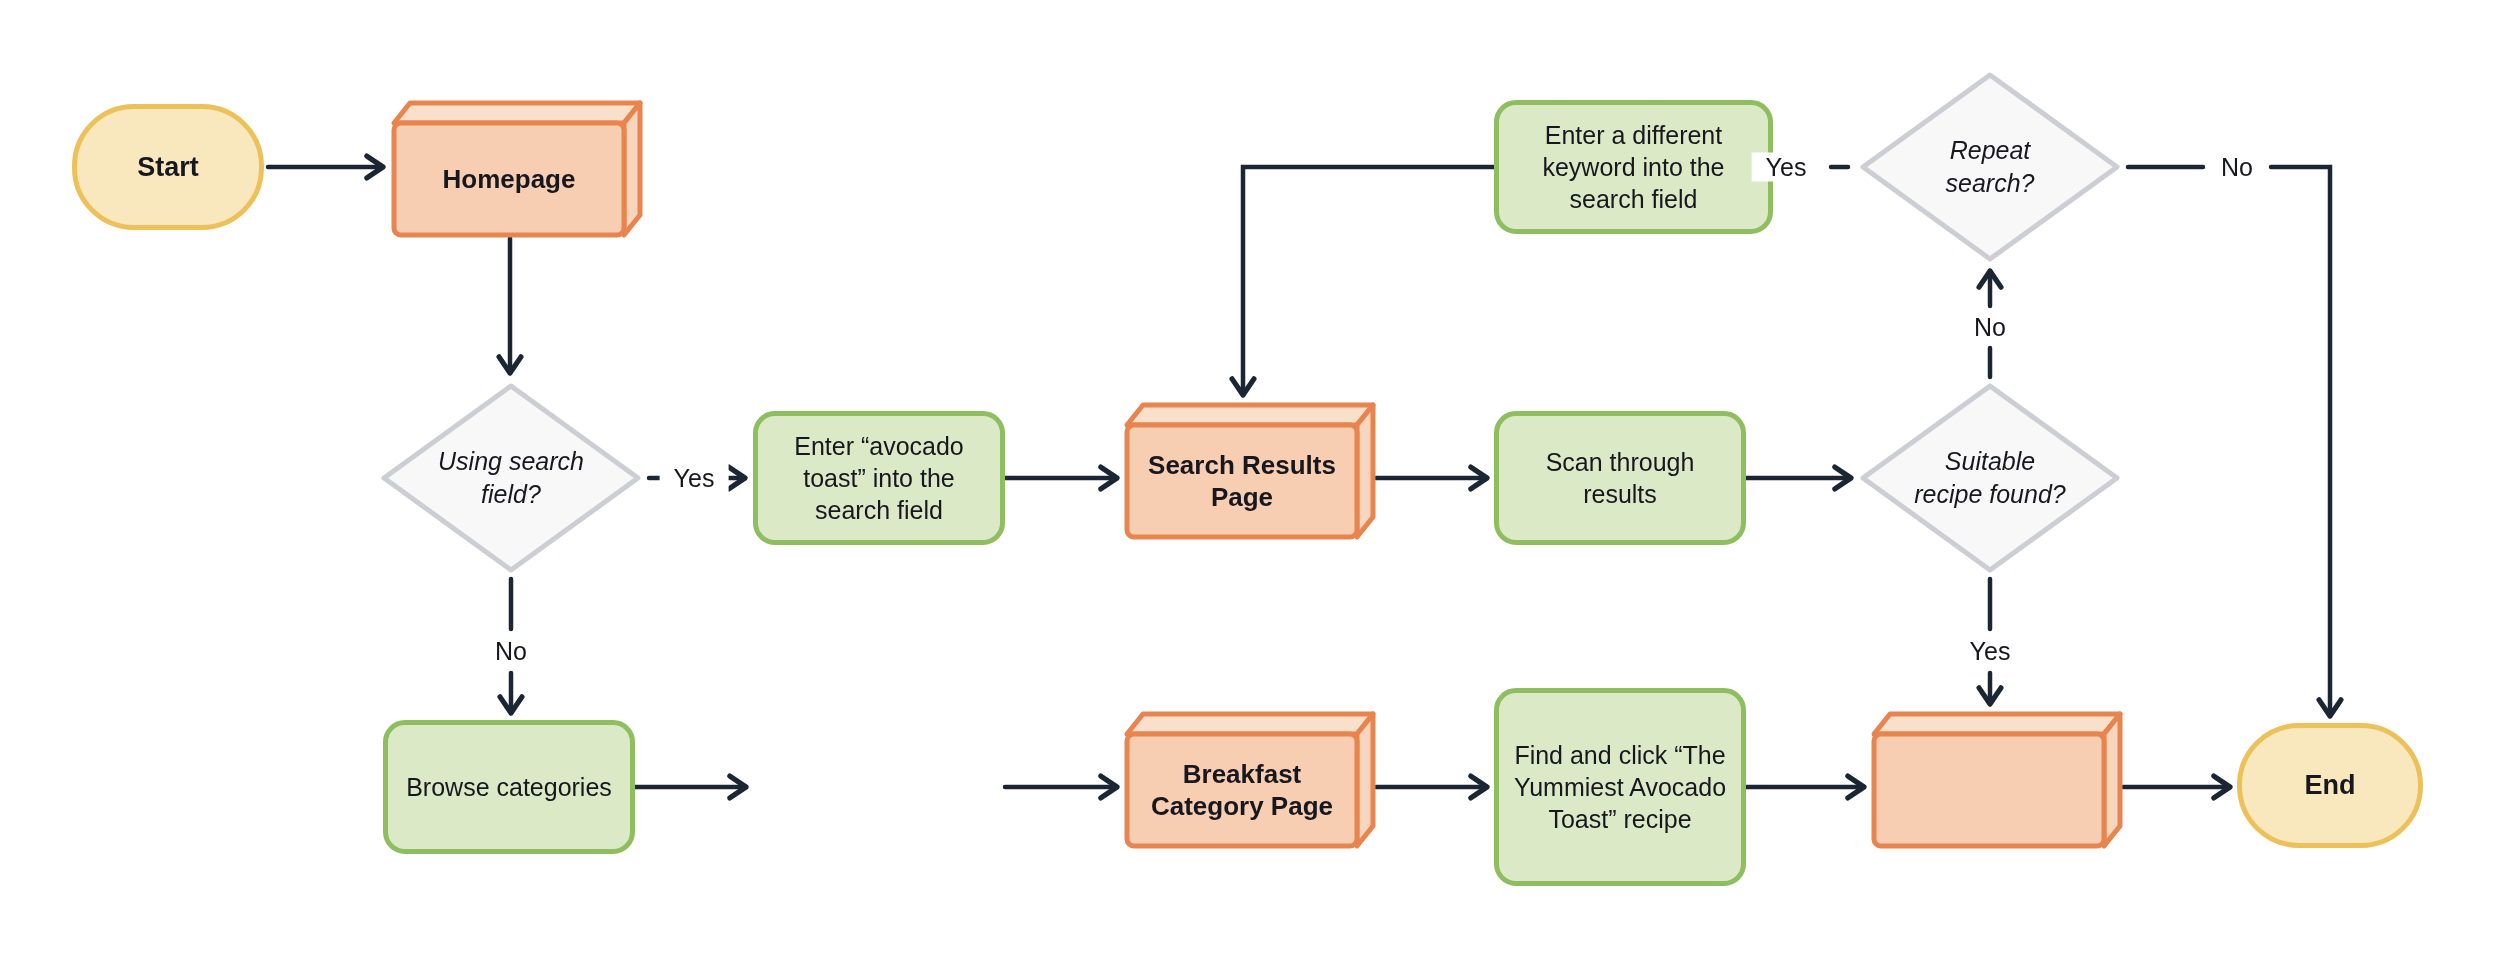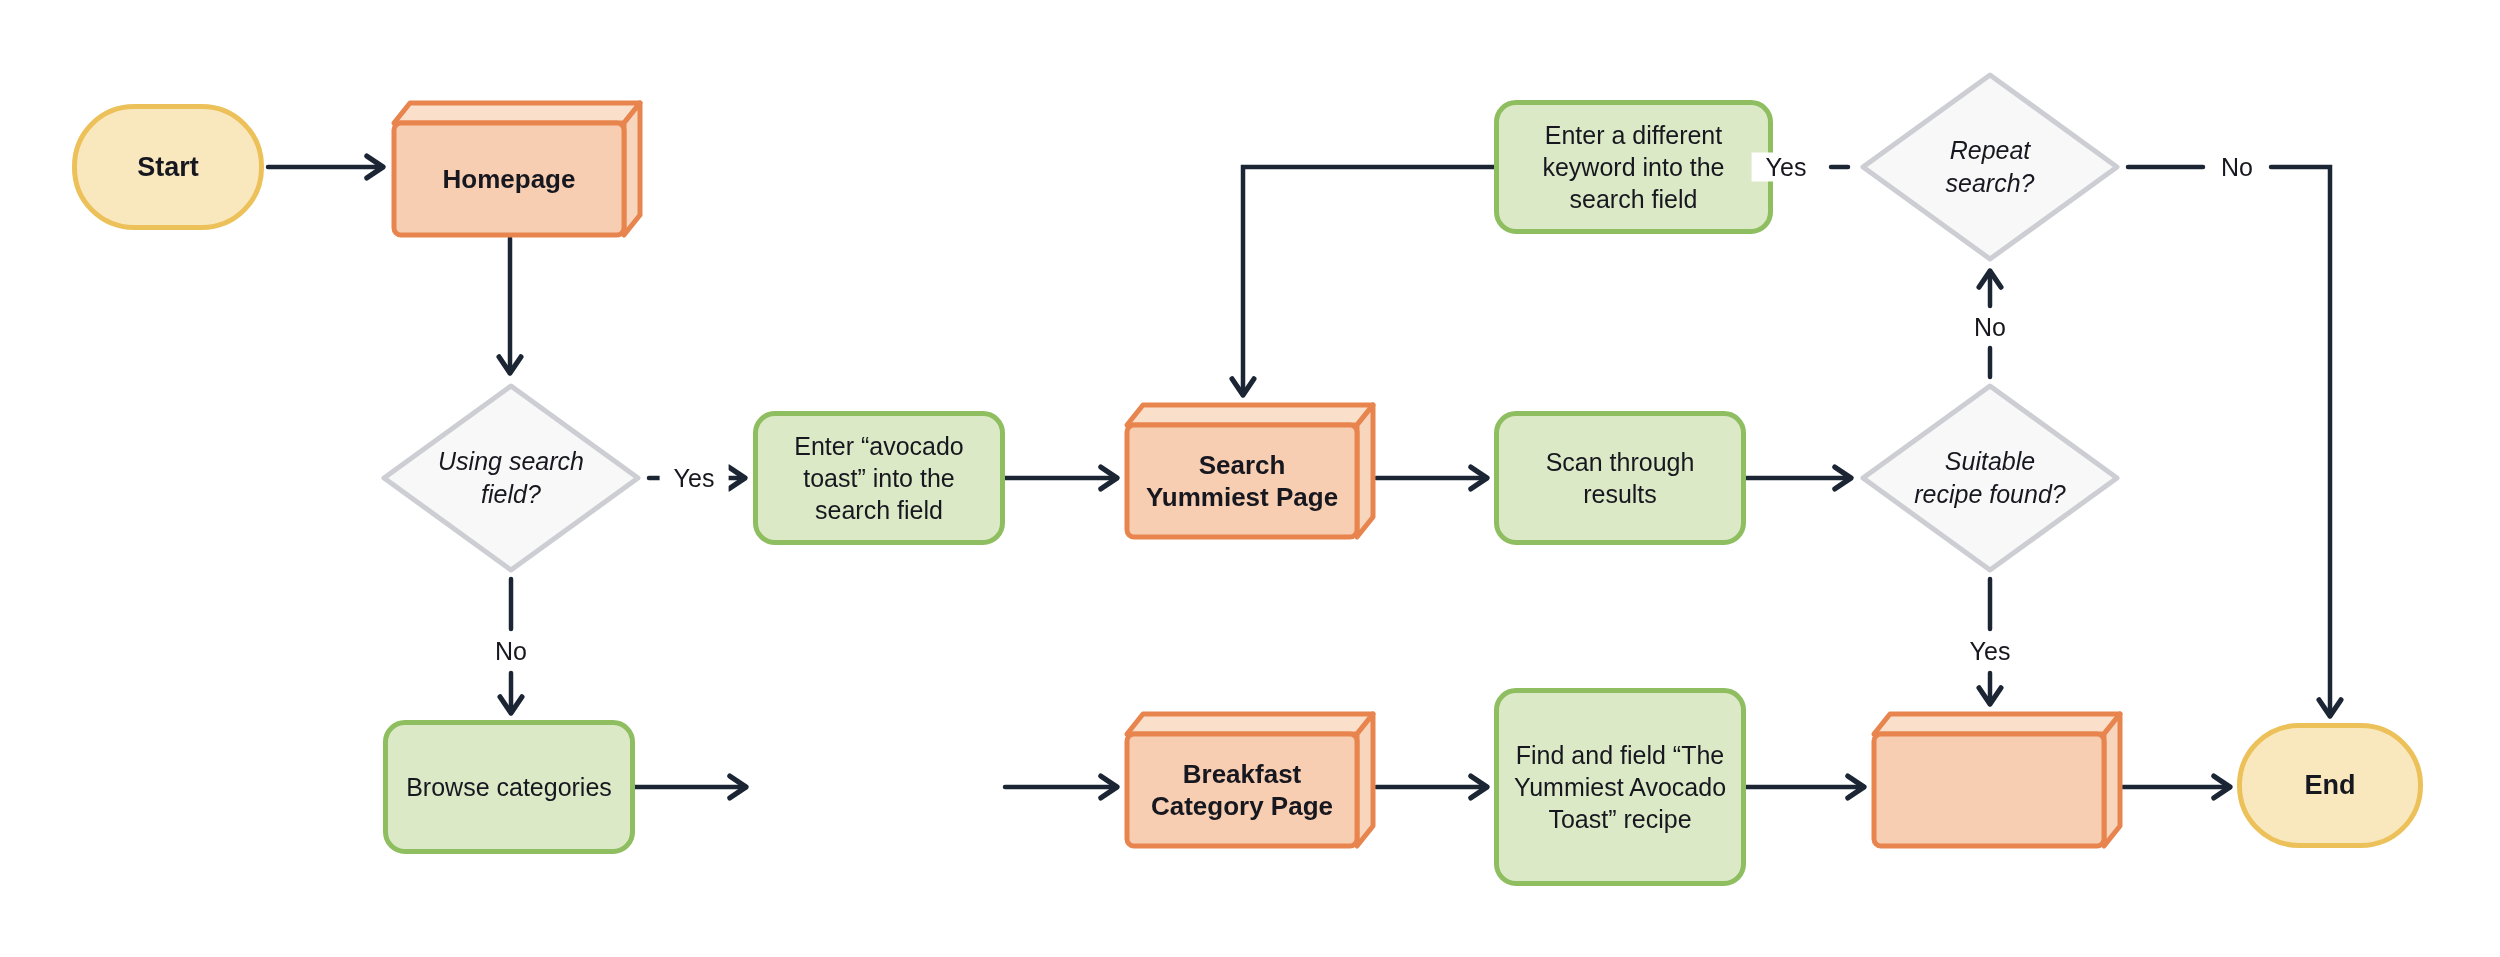--- a/index.html
+++ b/index.html
@@ -119,21 +119,21 @@
     </svg>
     <span class="label">Homepage</span>
   </div>
 
   <div class="node page" style="left:1124px;top:402px;width:252px;height:138px">
     <svg viewBox="0 0 252 138">
       <polygon class="pg-top" points="3,23 19,3 249,3 233,23"></polygon>
       <polygon class="pg-side" points="233,23 249,3 249,115 233,135"></polygon>
       <rect class="pg-front" x="3" y="23" width="230" height="112" rx="7"></rect>
     </svg>
-    <span class="label">Search Yummiest Page</span>
+    <span class="label">Search Results Page</span>
   </div>
 
   <div class="node page" style="left:1124px;top:711px;width:252px;height:138px">
     <svg viewBox="0 0 252 138">
       <polygon class="pg-top" points="3,23 19,3 249,3 233,23"></polygon>
       <polygon class="pg-side" points="233,23 249,3 249,115 233,135"></polygon>
       <rect class="pg-front" x="3" y="23" width="230" height="112" rx="7"></rect>
     </svg>
     <span class="label">Breakfast Category Page</span>
   </div>
@@ -178,21 +178,21 @@
   <div class="node process" style="left:1494px;top:100px;width:279px;height:134px">
     <span class="label">Enter a different keyword into the search field</span>
   </div>
 
   <div class="node process" style="left:383px;top:720px;width:252px;height:134px">
     <span class="label">Browse categories</span>
   </div>
 
 
   <div class="node process" style="left:1494px;top:688px;width:252px;height:198px">
-    <span class="label">Find and field “The Yummiest Avocado Toast” recipe</span>
+    <span class="label">Find and click “The Yummiest Avocado Toast” recipe</span>
   </div>
 
   <div class="edge-label" style="left:694px;top:478px">Yes</div>
   <div class="edge-label" style="left:511px;top:651px">No</div>
   <div class="edge-label" style="left:1990px;top:651px">Yes</div>
   <div class="edge-label" style="left:1990px;top:327px">No</div>
   <div class="edge-label" style="left:1786px;top:167px">Yes</div>
   <div class="edge-label" style="left:2237px;top:167px">No</div>
 
 </div>

